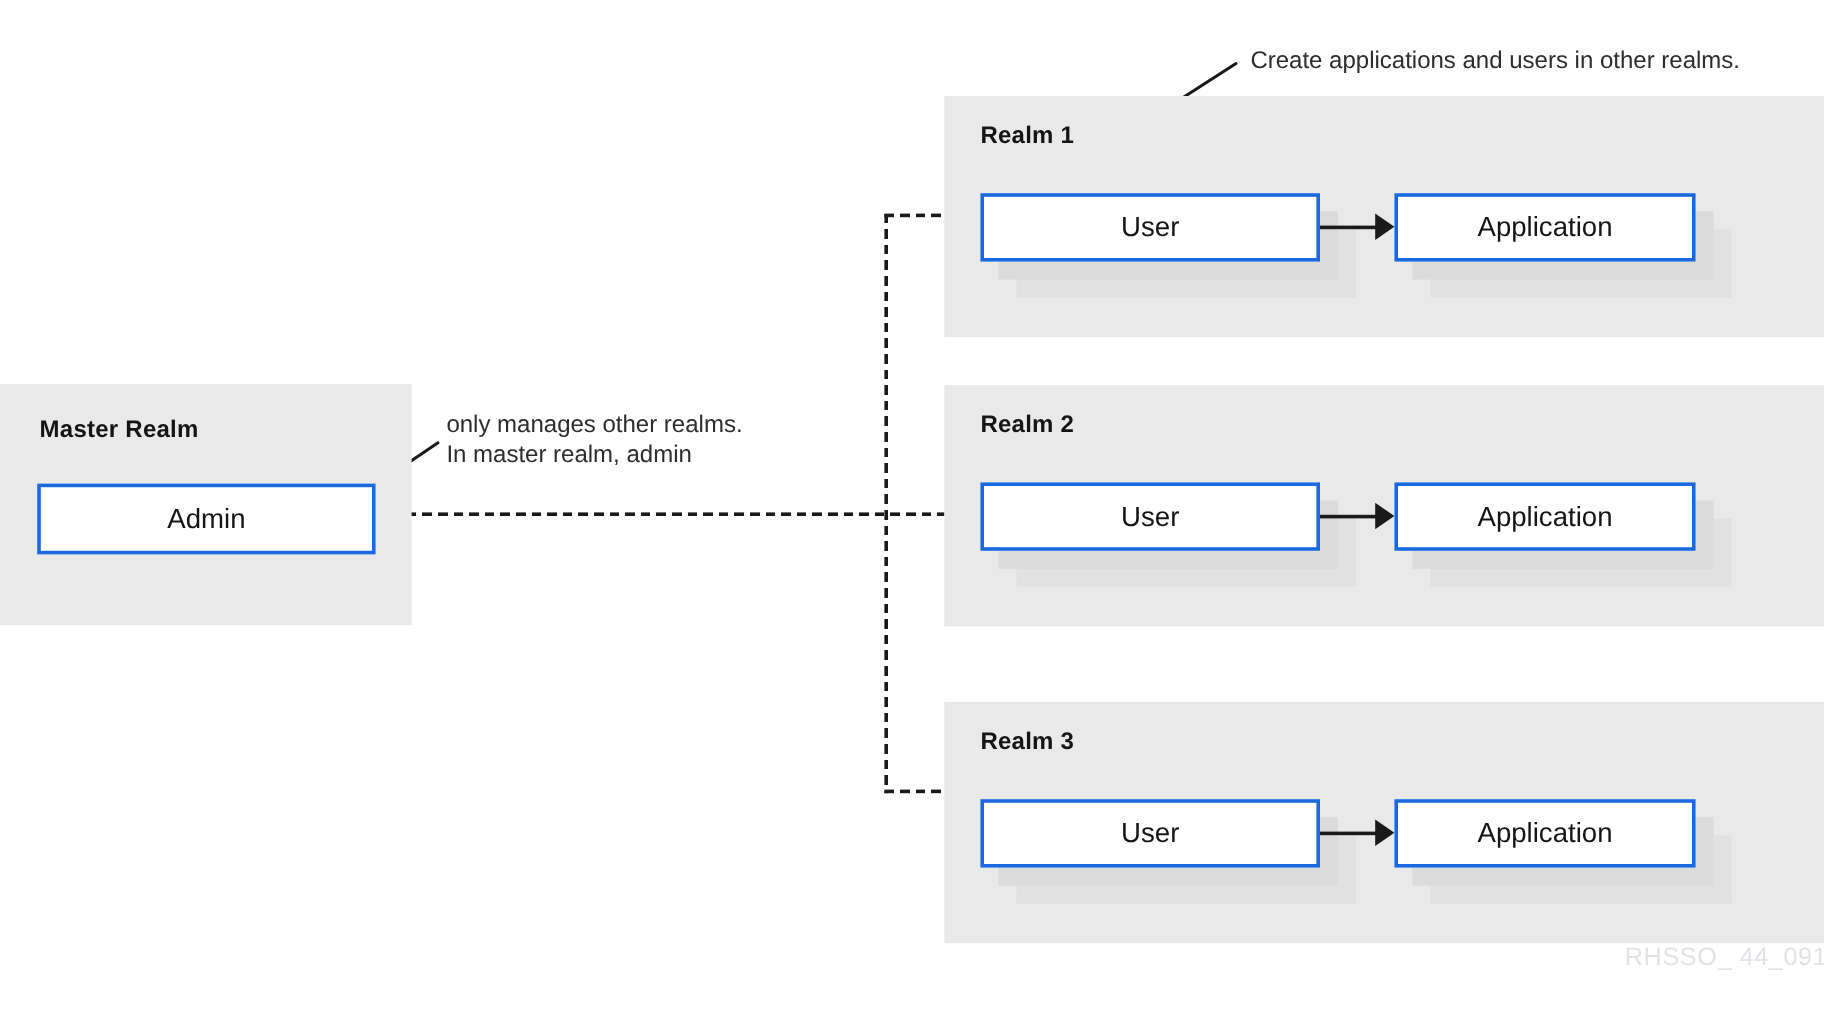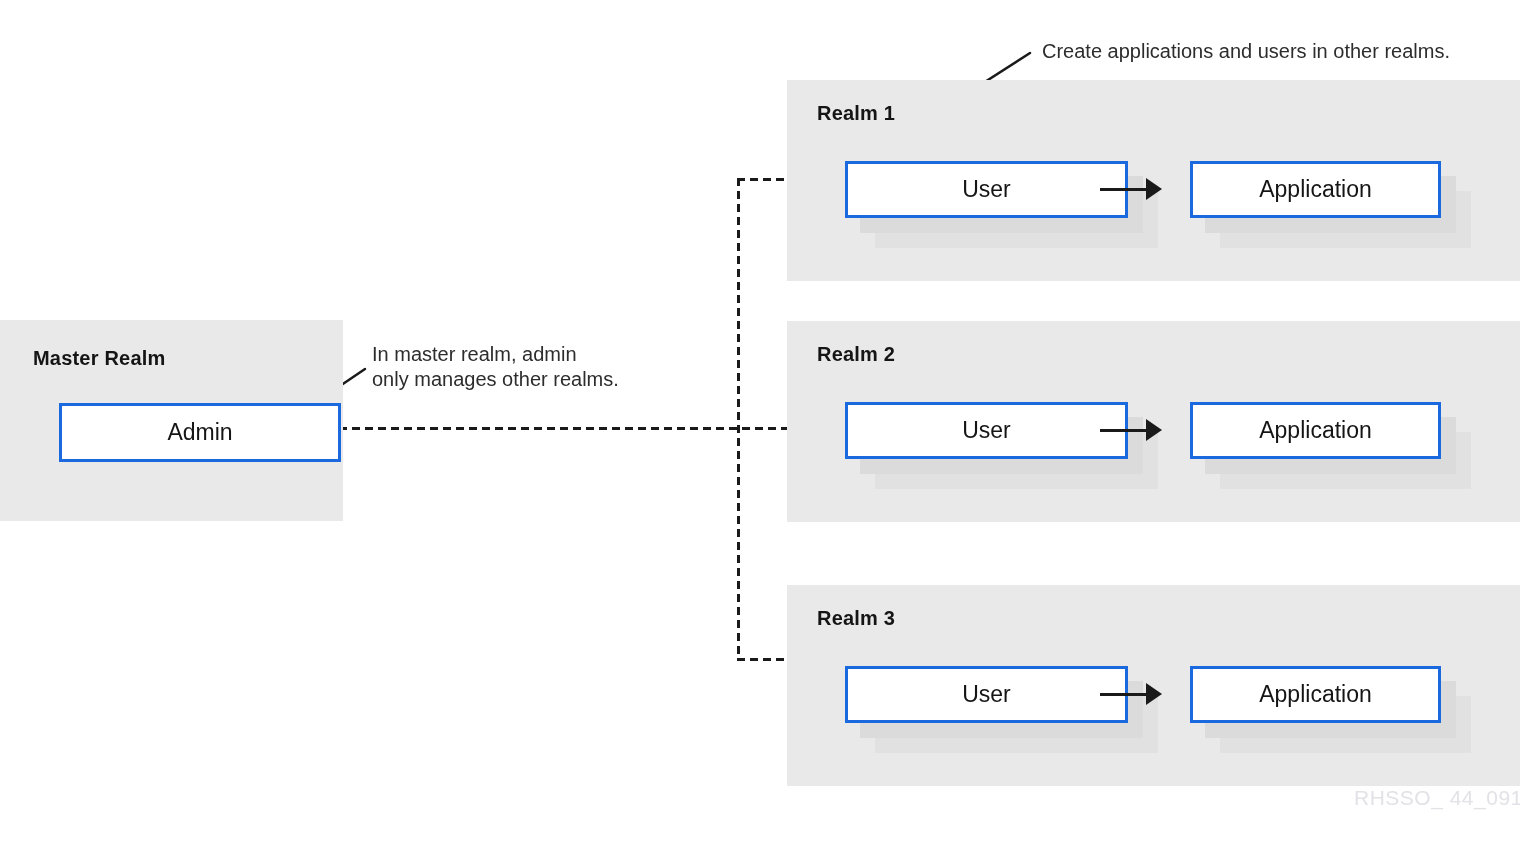--- a/index.html
+++ b/index.html
@@ -29,21 +29,21 @@
     left: 30px; top: 22px;
     margin: 0;
     font-size: 20px;
     font-weight: bold;
     color: var(--text, #151515);
     letter-spacing: 0.2px;
   }
   .master-panel .panel-title { left: 33px; top: 27px; }
 
   
-  .box-stack { position: absolute; width: 283px; height: 57px; margin-left: 28px; }
+  .box-stack { position: absolute; width: 283px; height: 57px; }
   .user-stack { left: 30px;  top: 81px; }
   .app-stack  { left: 375px; top: 81px; width: 251px; }
 
   .stack-shadow { position: absolute; width: 100%; height: 100%; }
   .shadow-mid  { left: 15px; top: 15px; background: var(--shadow-1, #dbdbdb); }
   .shadow-back { left: 30px; top: 30px; background: var(--shadow-2, #e1e1e1); }
 
   .node-box {
     position: absolute;
     left: 0; top: 0;
@@ -204,19 +204,19 @@
       <div class="stack-shadow shadow-mid"></div>
       <div class="node-box">
         <span class="node-label">Application</span>
       </div>
     </div>
   </section>
 
   <div class="annotation annotation-top">Create applications and users in other realms.</div>
 
   <div class="annotation annotation-master">
+    <div>only manages other realms.</div>
     <div>In master realm, admin</div>
-    <div>only manages other realms.</div>
   </div>
 
   <div class="watermark">RHSSO_ 44_0919</div>
 
 </div>
 
 </body></html>

